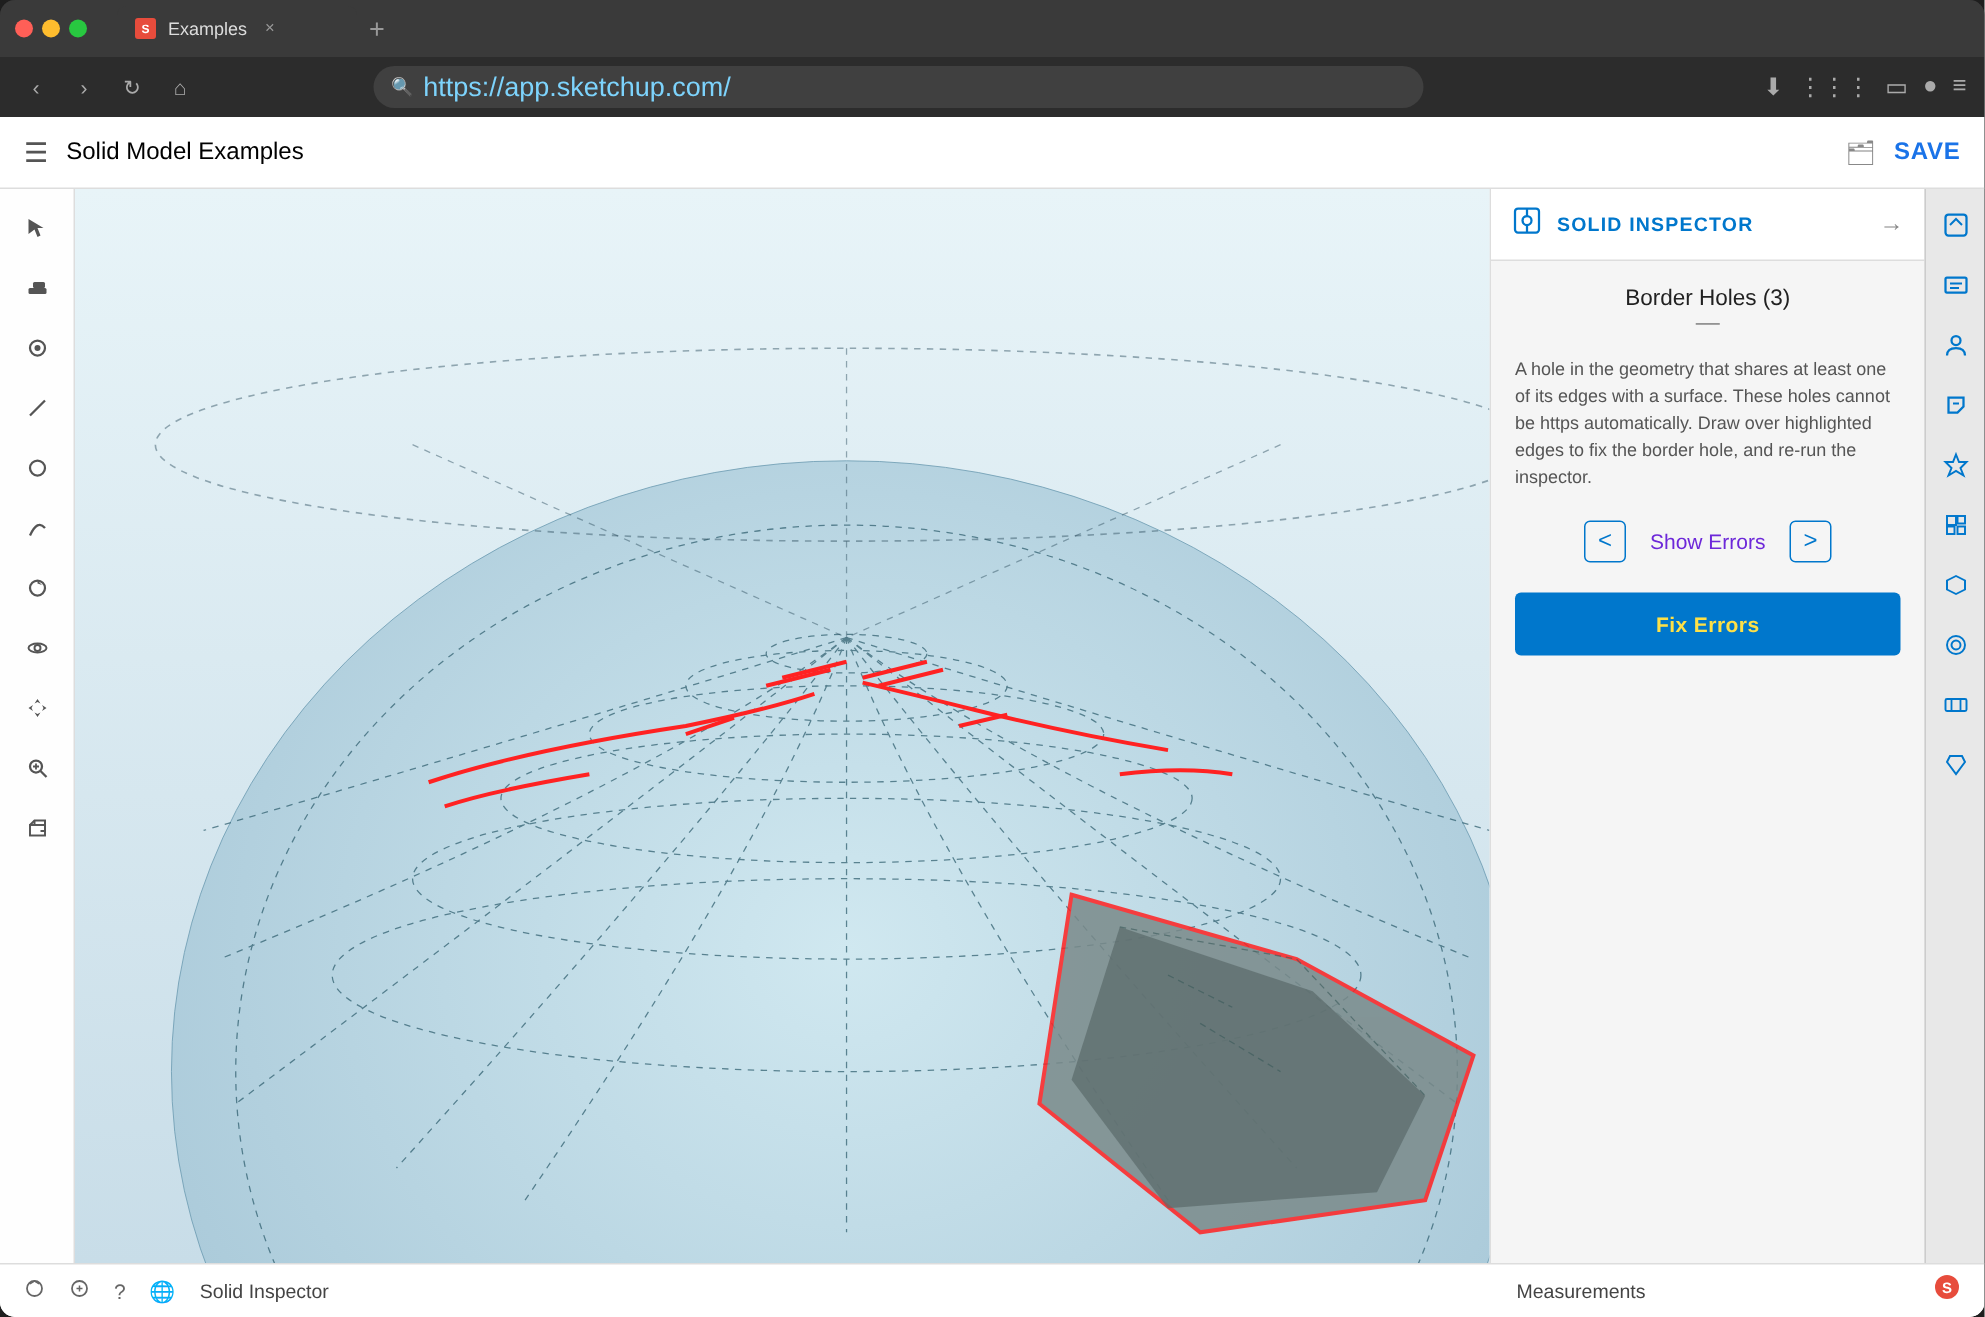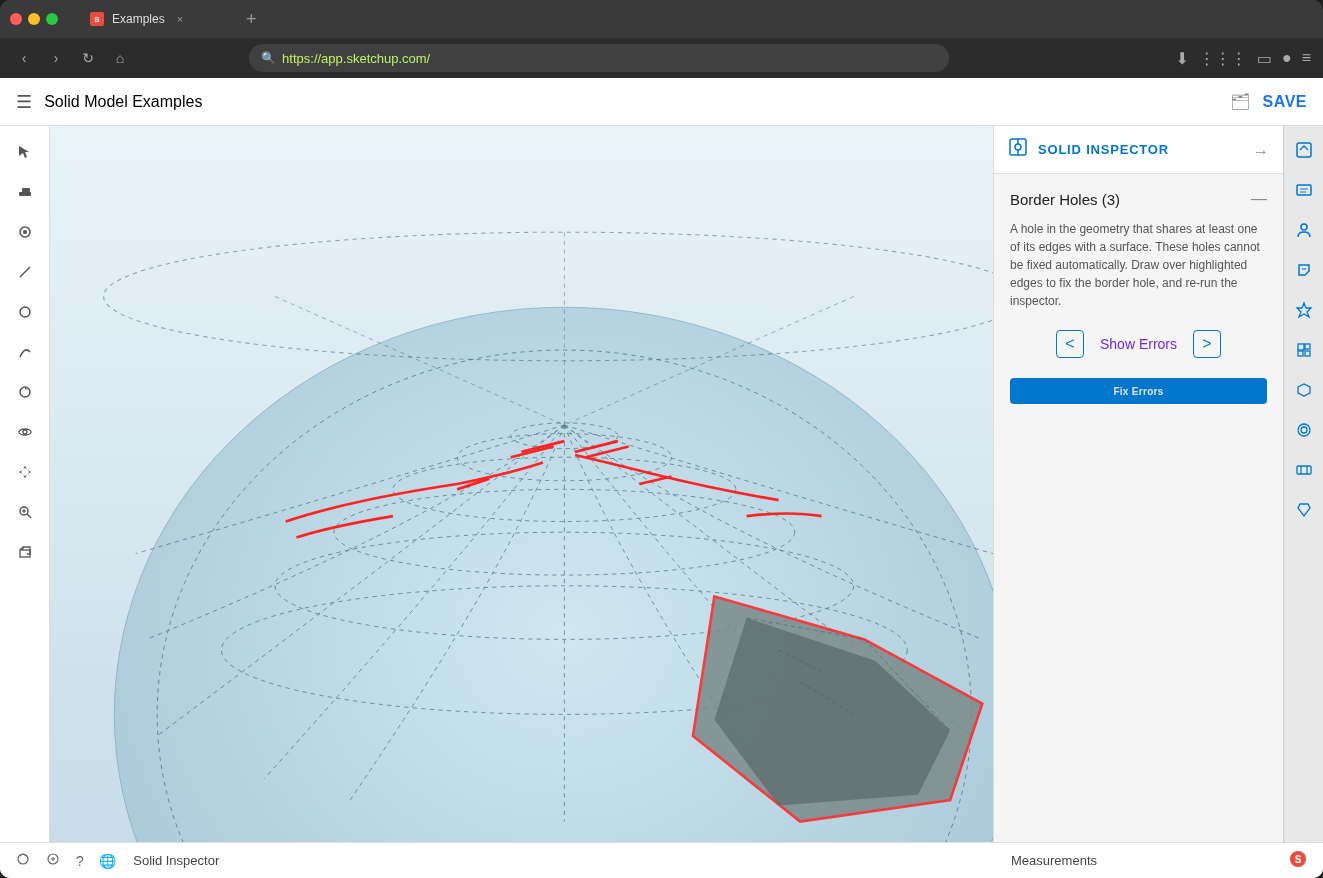--- a/index.html
+++ b/index.html
@@ -20,21 +20,21 @@
     .tab.active { background: #3a3a3a; }
     .tab-favicon { width: 14px; height: 14px; background: #e74c3c; border-radius: 2px; display: flex; align-items: center; justify-content: center; color: white; font-size: 8px; font-weight: bold; }
     .tab-label { color: #ddd; font-size: 12px; white-space: nowrap; }
     .tab-close { color: #999; font-size: 11px; cursor: pointer; margin-left: 4px; }
     .tab-new { color: #999; font-size: 18px; cursor: pointer; margin-left: 4px; }
 
     .browser-toolbar { height: 40px; background: #2c2c2c; display: flex; align-items: center; padding: 0 12px; gap: 8px; }
     .nav-btn { width: 24px; height: 24px; border-radius: 50%; background: none; border: none; color: #aaa; cursor: pointer; display: flex; align-items: center; justify-content: center; font-size: 14px; }
     .address-bar { flex: 1; height: 28px; background: #404040; border-radius: 14px; display: flex; align-items: center; padding: 0 12px; gap: 6px; max-width: 700px; margin: 0 auto; }
     .address-bar-icon { color: #888; font-size: 12px; }
-    .address-text { color: #bef264; font-size: 13px; }
+    .address-text { color: #7dd3fc; font-size: 18px; }
     .toolbar-right { display: flex; gap: 10px; align-items: center; margin-left: auto; }
     .toolbar-icon { color: #aaa; font-size: 16px; cursor: pointer; }
 
     
     .app-content { flex: 1; display: flex; flex-direction: column; background: #f0f0f0; }
 
     .app-header { height: 48px; background: #fff; border-bottom: 1px solid #ddd; display: flex; align-items: center; padding: 0 16px; gap: 12px; }
     .hamburger-icon { color: #555; font-size: 18px; cursor: pointer; }
     .app-title { font-size: 16px; font-weight: 500; color: #000000; flex: 1; }
     .folder-icon { color: #888; font-size: 16px; cursor: pointer; }
@@ -52,31 +52,31 @@
     
     .right-panel { width: 290px; background: #f5f5f5; border-left: 1px solid #ddd; display: flex; flex-direction: column; }
 
     .panel-header { height: 48px; background: #fff; border-bottom: 1px solid #ddd; display: flex; align-items: center; padding: 0 14px; gap: 10px; }
     .panel-header-icon { color: #0077cc; font-size: 18px; }
     .panel-title { color: #0077cc; font-weight: 700; font-size: 13px; letter-spacing: 0.8px; flex: 1; }
     .panel-arrow { color: #888; font-size: 16px; cursor: pointer; }
 
     .panel-content { flex: 1; padding: 16px; }
 
-    .section-header { display: flex; align-items: center; justify-content: space-between; margin-bottom: 12px; }
+    .section-header { display: flex; align-items: center; justify-content: space-between; margin-bottom: 12px; flex-direction: column; }
     .section-title { font-size: 15px; font-weight: 500; color: #222; }
     .section-collapse { color: #888; font-size: 16px; cursor: pointer; }
 
     .description-text { font-size: 12px; color: #555; line-height: 1.5; margin-bottom: 20px; }
 
     .error-nav { display: flex; align-items: center; justify-content: center; gap: 16px; margin-bottom: 20px; }
     .error-nav-btn { width: 28px; height: 28px; display: flex; align-items: center; justify-content: center; cursor: pointer; color: #0077cc; font-size: 16px; border: 1px solid #0077cc; border-radius: 4px; background: none; }
     .error-nav-label { font-size: 14px; color: #6d28d9; font-weight: 500; }
 
-    .fix-errors-btn { width: 100%; height: 26px; background: #0077cc; color: #e5e5e5; border: none; border-radius: 4px; font-size: 10px; font-weight: 600; cursor: pointer; letter-spacing: 0.3px; }
+    .fix-errors-btn { width: 100%; height: 42px; background: #0077cc; color: #fde047; border: none; border-radius: 4px; font-size: 14px; font-weight: 600; cursor: pointer; letter-spacing: 0.3px; }
 
     
     .far-right-bar { width: 40px; background: #e8e8e8; border-left: 1px solid #ccc; display: flex; flex-direction: column; align-items: center; padding: 8px 0; gap: 8px; }
     .far-right-icon { width: 32px; height: 32px; display: flex; align-items: center; justify-content: center; color: #0077cc; font-size: 14px; cursor: pointer; border-radius: 3px; }
 
     
     .bottom-bar { height: 36px; background: #fff; border-top: 1px solid #ddd; display: flex; align-items: center; padding: 0 16px; gap: 16px; }
     .bottom-icon { color: #666; font-size: 14px; cursor: pointer; }
     .bottom-label { color: #444; font-size: 13px; margin-right: auto; }
     .measurements-label { color: #444; font-size: 13px; margin-left: auto; }
@@ -295,21 +295,21 @@
           <span class="panel-title">SOLID INSPECTOR</span>
           <span class="panel-arrow">→</span>
         </div>
 
         <div class="panel-content">
           <div class="section-header">
             <span class="section-title">Border Holes (3)</span>
             <span class="section-collapse">—</span>
           </div>
 
-          <p class="description-text">A hole in the geometry that shares at least one of its edges with a surface. These holes cannot be fixed automatically. Draw over highlighted edges to fix the border hole, and re-run the inspector.</p>
+          <p class="description-text">A hole in the geometry that shares at least one of its edges with a surface. These holes cannot be https automatically. Draw over highlighted edges to fix the border hole, and re-run the inspector.</p>
 
           <div class="error-nav">
             <button class="error-nav-btn">&lt;</button>
             <span class="error-nav-label">Show Errors</span>
             <button class="error-nav-btn">&gt;</button>
           </div>
 
           <button class="fix-errors-btn">Fix Errors</button>
         </div>
       </div>

